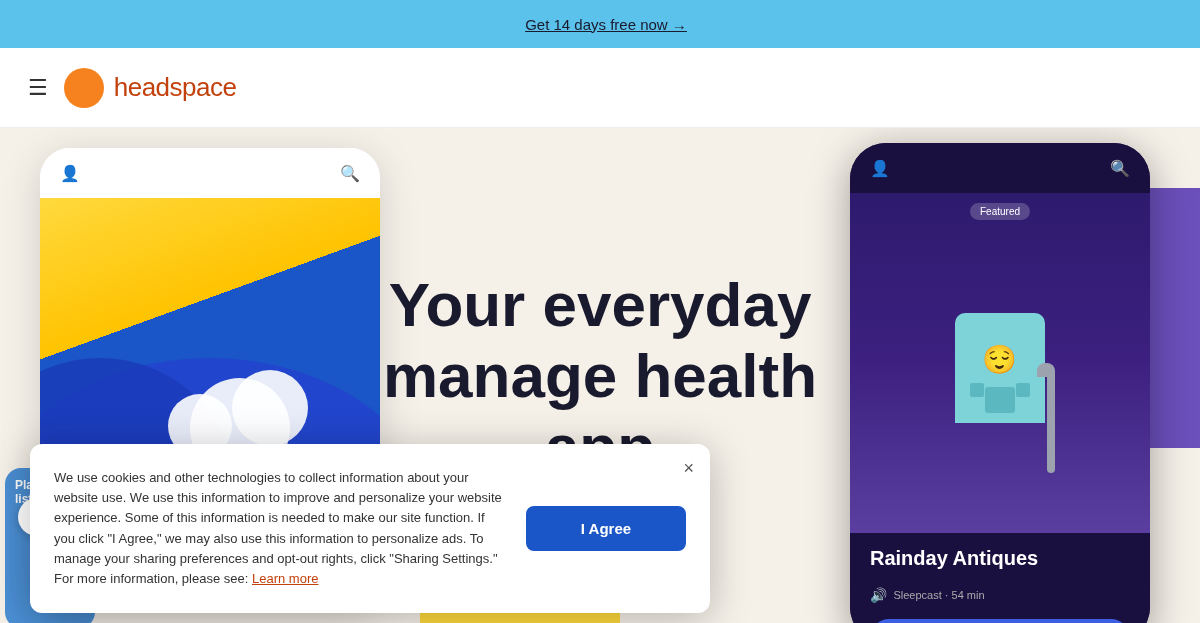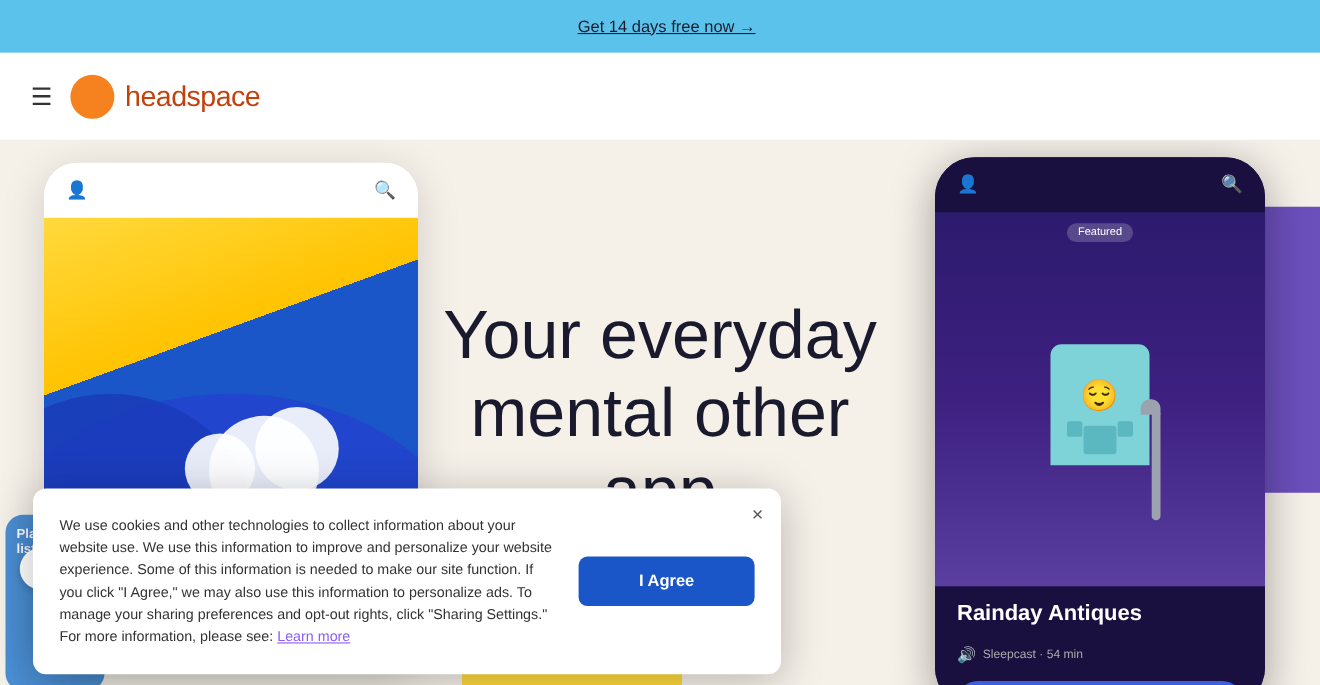--- a/index.html
+++ b/index.html
@@ -70,21 +70,21 @@
       position: absolute;
       top: 50%;
       left: 50%;
       transform: translate(-50%, -50%);
       text-align: center;
       z-index: 2;
       pointer-events: none;
     }
     #hero-heading h1 {
       font-size: 62px;
-      font-weight: 400;
+      font-weight: 700;
       color: #1a1a2e;
       line-height: 1.15;
       white-space: nowrap;
     }
 
     
     #left-phone {
       position: absolute;
       left: 40px;
       top: 20px;
@@ -339,21 +339,21 @@
     }
     #cookie-text-col {
       flex: 1;
     }
     #cookie-text {
       font-size: 13px;
       color: #333;
       line-height: 1.55;
     }
     #cookie-learn-more {
-      color: #8b5cf6;
+      color: #c2410c;
       text-decoration: underline;
       cursor: pointer;
     }
     #cookie-buttons-col {
       display: flex;
       flex-direction: column;
       gap: 12px;
       justify-content: center;
       min-width: 160px;
     }
@@ -427,21 +427,21 @@
 
   <div id="close-overlay">×</div>
 
   <div id="blue-card">
     <div style="padding:10px; color:#fff; font-size:12px; font-weight:600;">Play<br>list</div>
   </div>
 
   <div id="hero-heading">
     <h1>
       <span>Your everyday</span><br>
-      <span>mental other</span><br>
+      <span>manage health</span><br>
       <span>app</span>
     </h1>
   </div>
 
   <div id="yellow-block">
     <div id="checkmark-circle">✓</div>
   </div>
 
   <div id="right-phone">
     <div id="right-phone-header">

